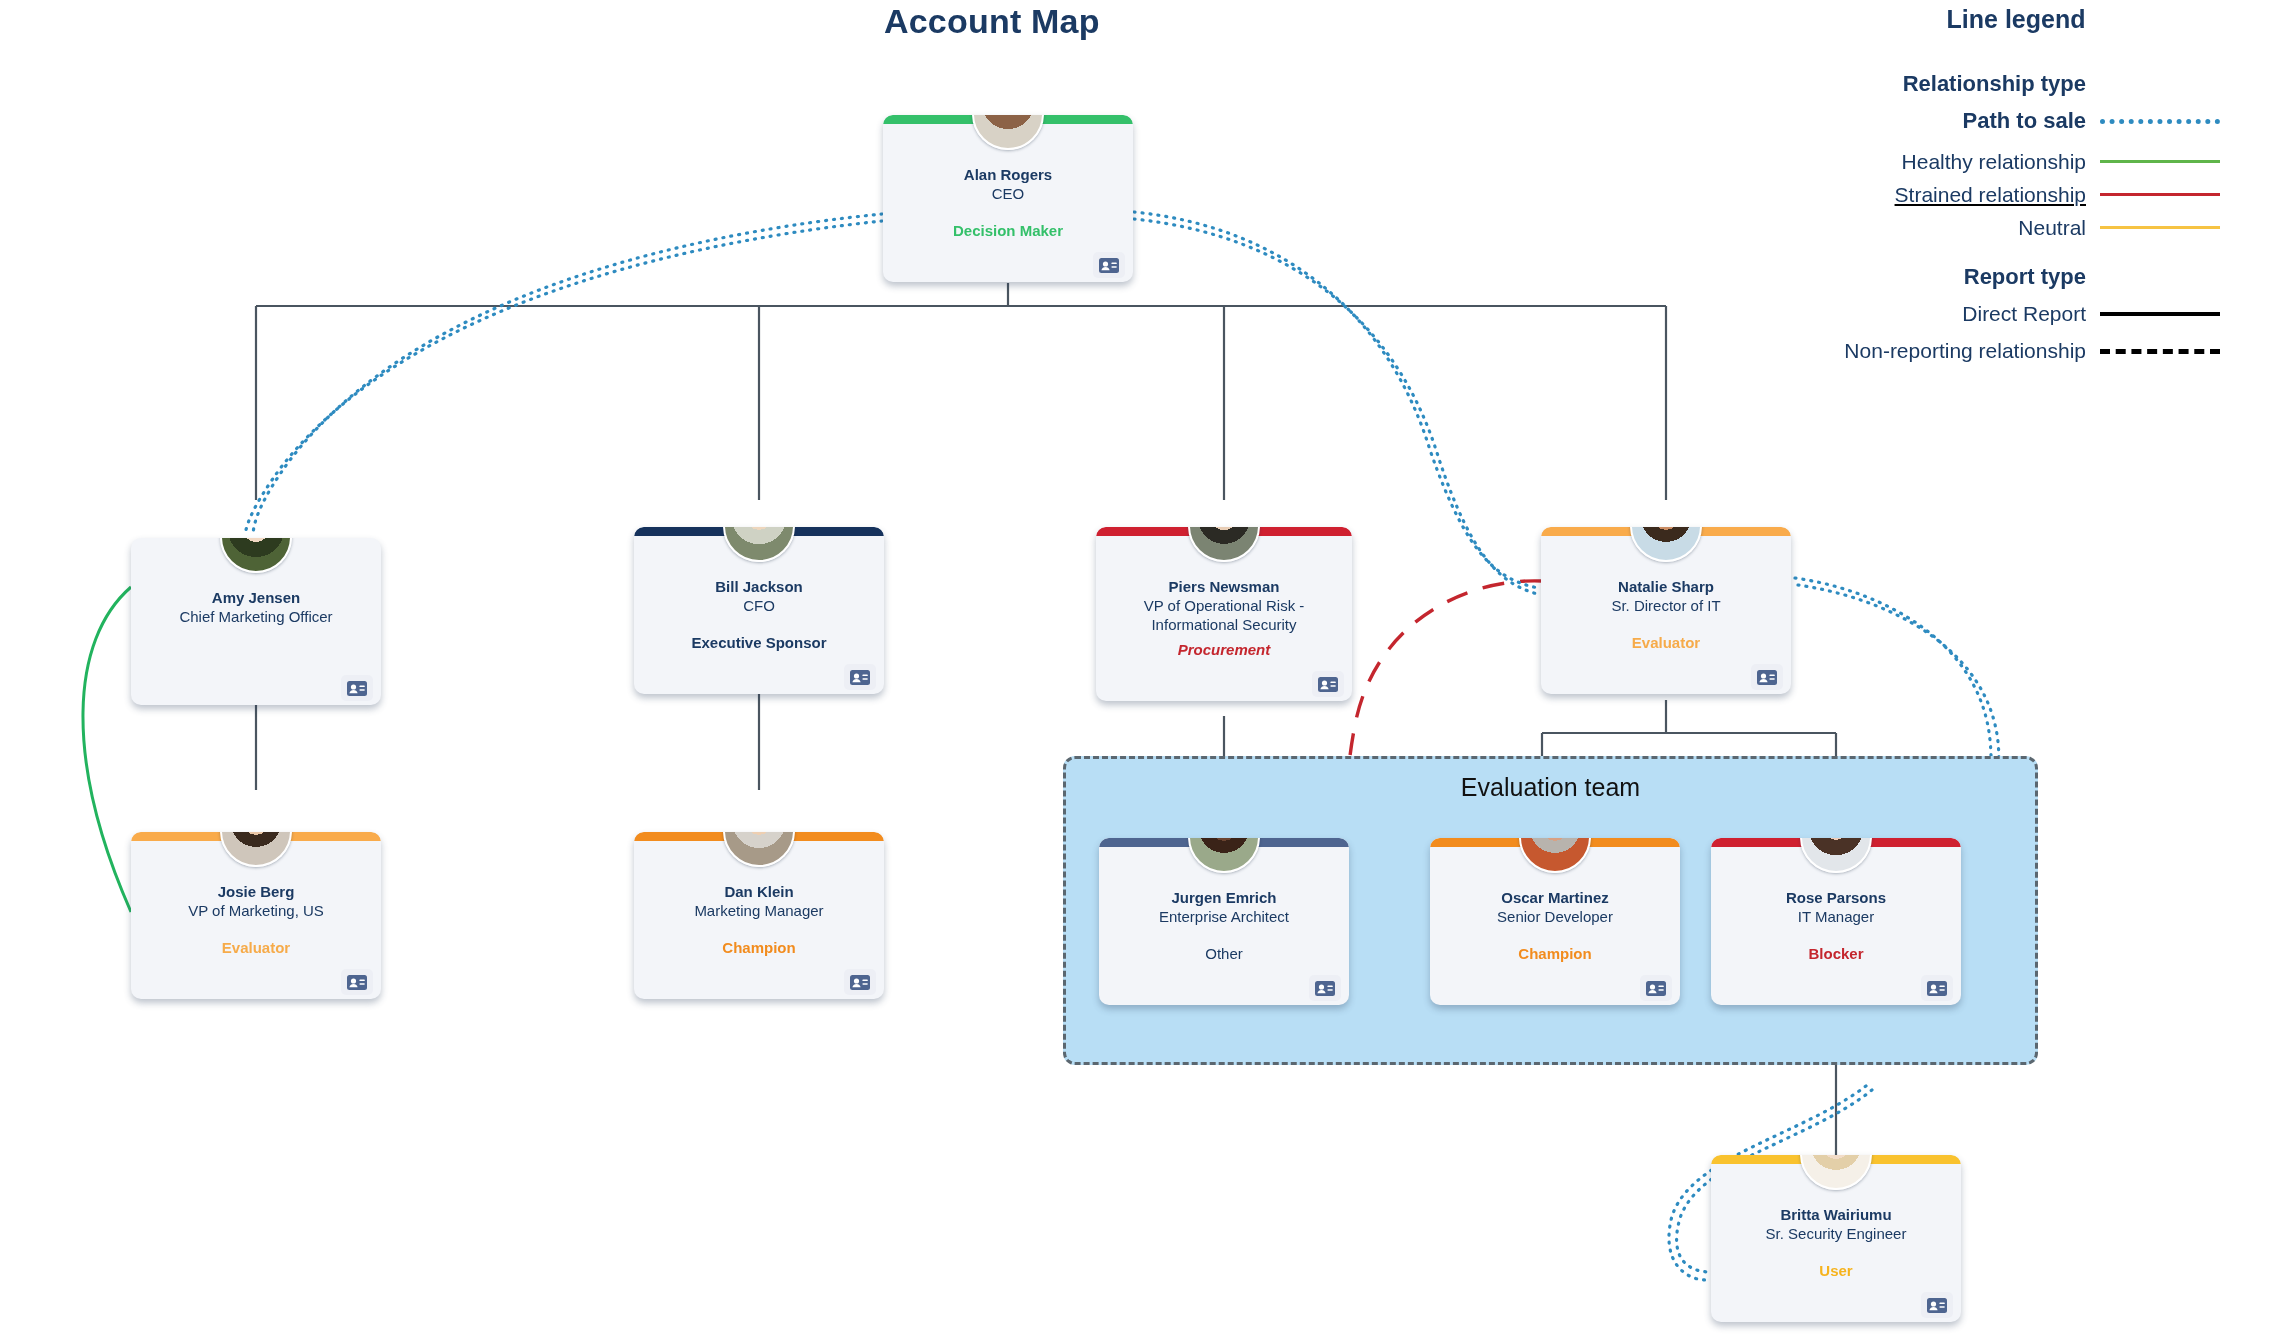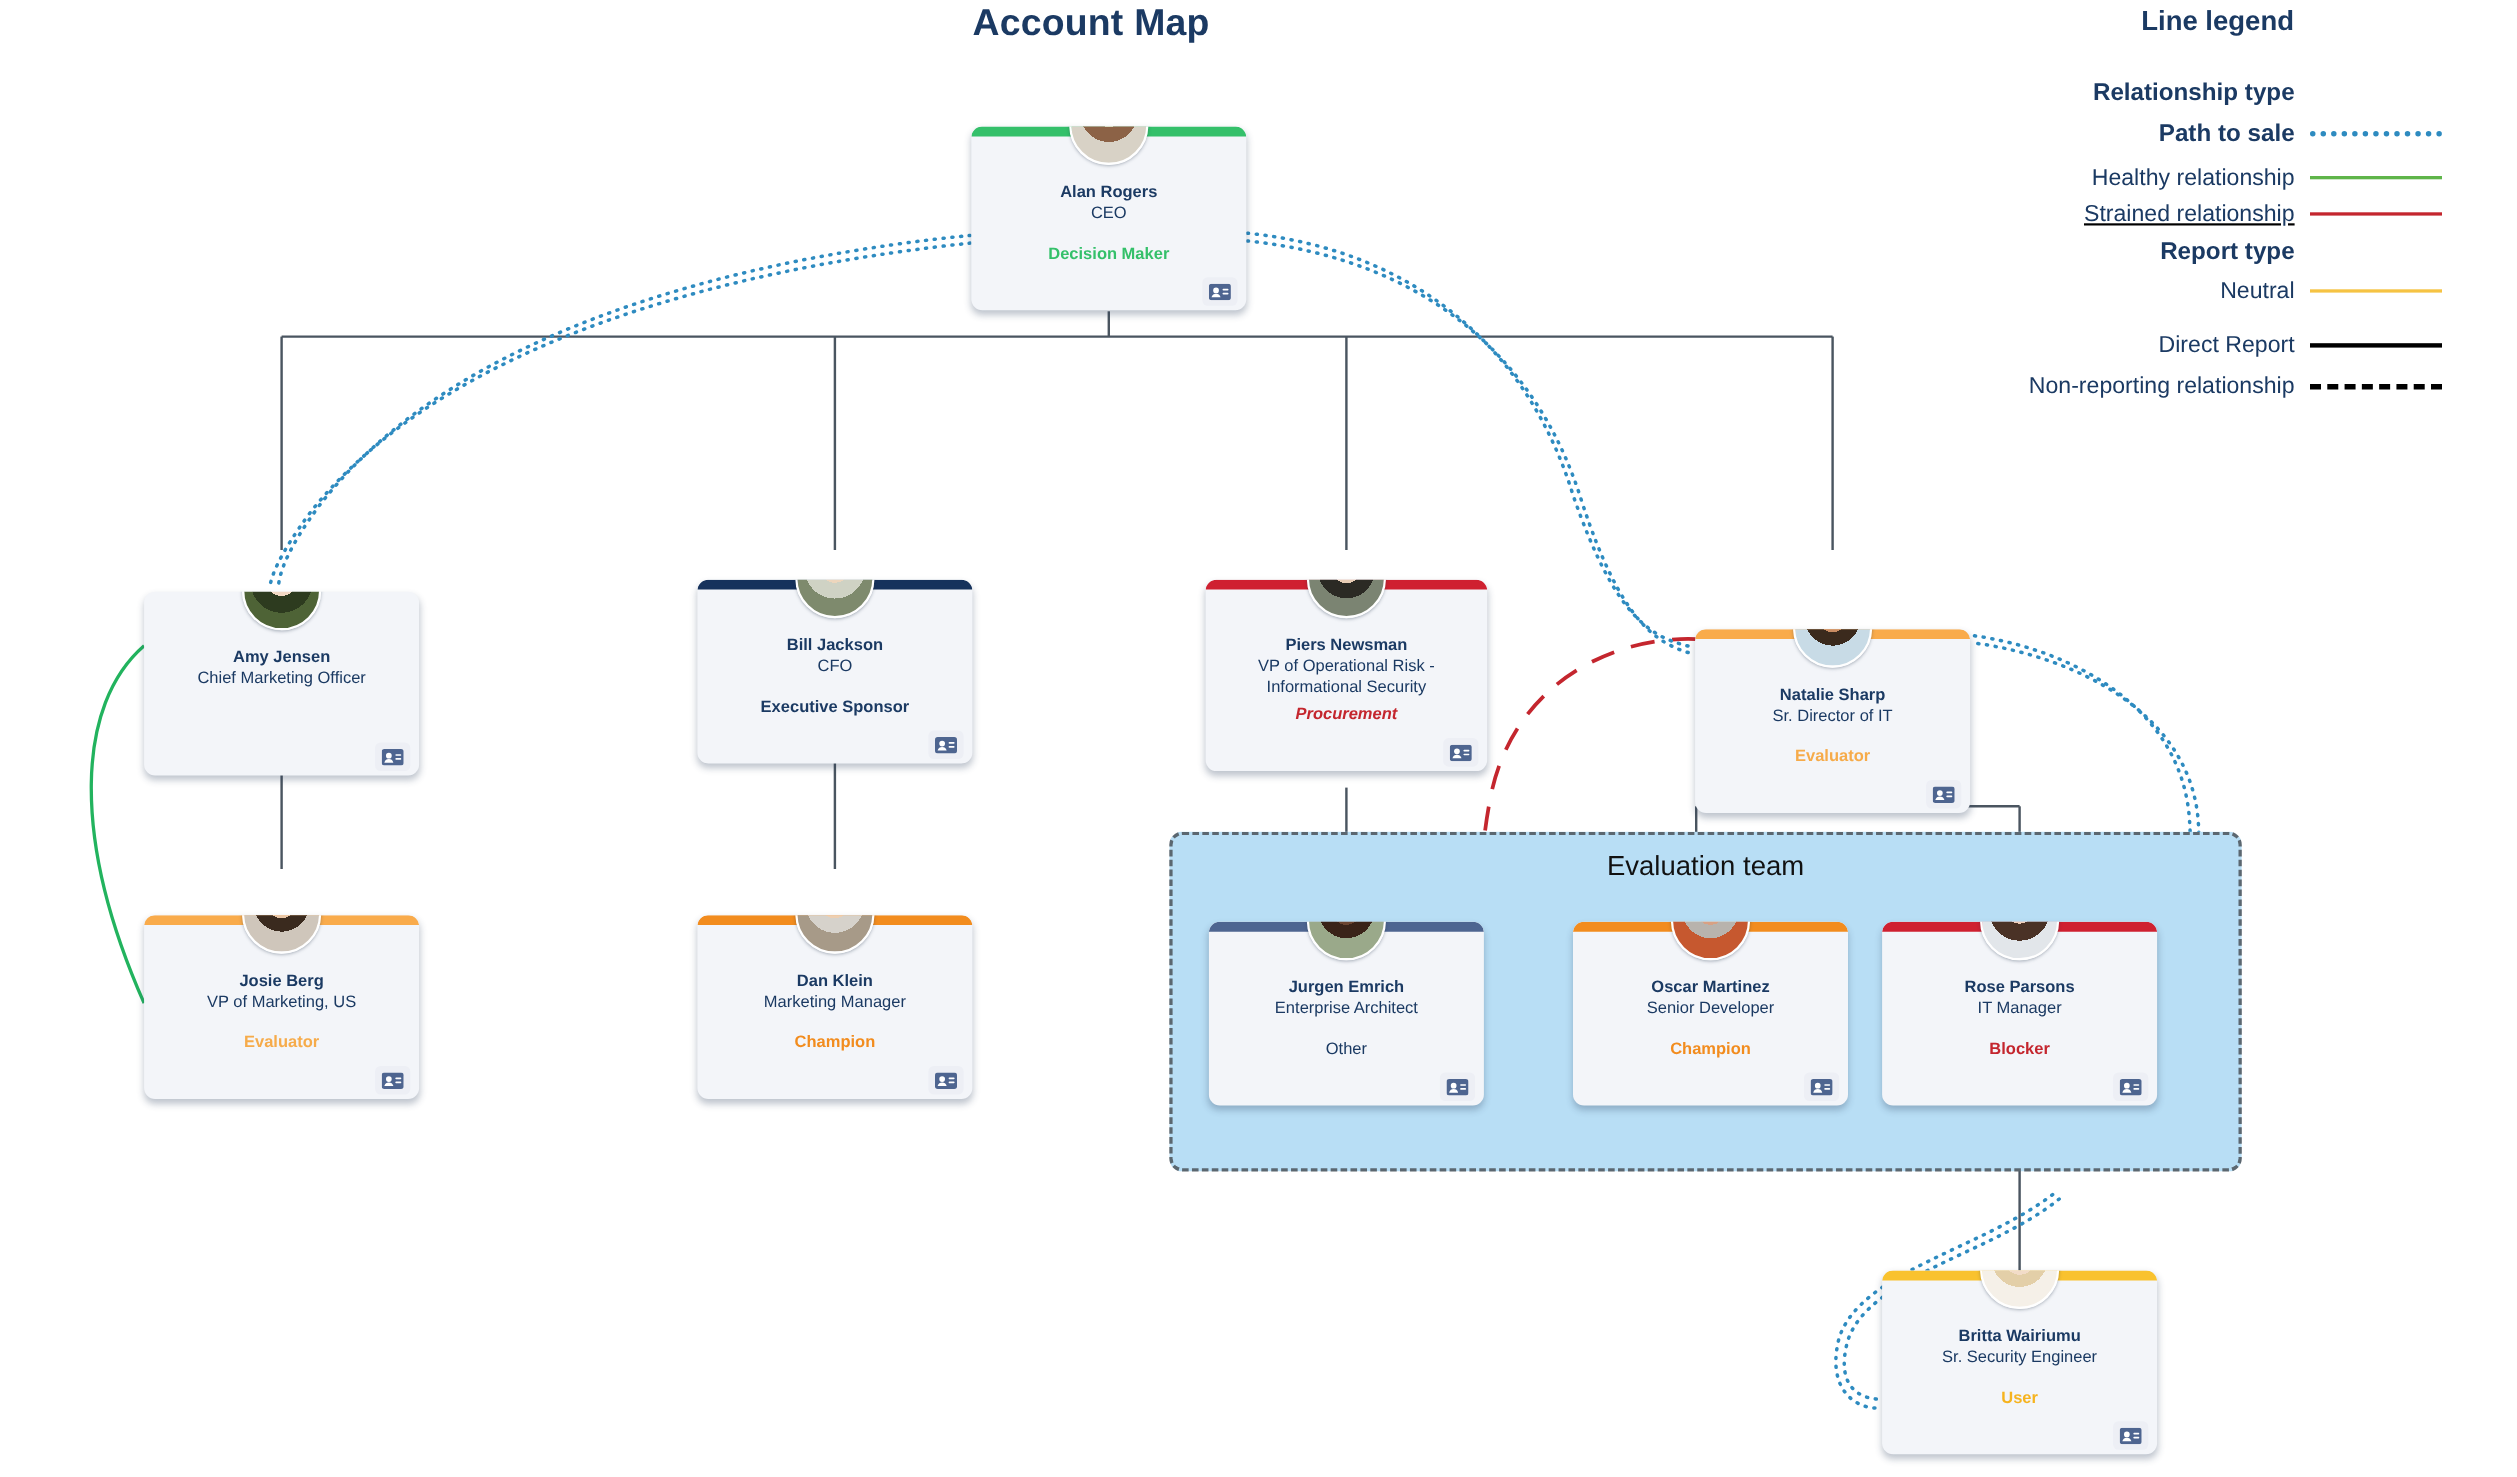--- a/index.html
+++ b/index.html
@@ -263,21 +263,21 @@
             <rect x="0" y="0" width="20" height="15" rx="2.5" fill="#4e6590"></rect>
             <circle cx="6.5" cy="6" r="2.6" fill="#ffffff"></circle>
             <path d="M2.4 12.3c.5-2.2 2.2-3.2 4.1-3.2s3.6 1 4.1 3.2z" fill="#ffffff"></path>
             <rect x="12.4" y="4.6" width="5.4" height="1.5" rx=".7" fill="#ffffff"></rect>
             <rect x="12.4" y="8.2" width="5.4" height="1.5" rx=".7" fill="#ffffff"></rect>
           </svg>
       </div>
     </div>
   </div>
 
-  <div class="card" id="card-natalie-sharp" style="left:1541px; top:527px;margin-top:45px;">
+  <div class="card" id="card-natalie-sharp" style="left:1541px; top:527px;">
     <div class="topbar" style="background:#f9ab4b;"></div>
     <div class="avatar" style="background:radial-gradient(circle at 50% 36%, #c98b62 0 24%, #3b2a1d 24% 46%, #c8dbe6 46% 100%);"></div>
     <div class="card-body">
       <div class="p-name">Natalie Sharp</div>
       <div class="p-role">Sr. Director of IT</div>
       <div class="p-tag" style="color:#f6ab4a;">Evaluator</div>
     </div>
     <div class="card-footer">
       <div class="badge-btn">
         <svg width="20" height="15" viewBox="0 0 20 15">
@@ -438,32 +438,32 @@
       </div>
     </div>
 
     <div class="lg-row" style="margin-bottom:6px;text-decoration:underline;">
       <div class="lg-label">Strained relationship</div>
       <div class="lg-sample">
         <i style="border-top:3.5px solid #c4262e;"></i>
       </div>
     </div>
 
+    <div class="lg-row" style="margin-bottom:22px;">
+      <div class="lg-label">Neutral</div>
+      <div class="lg-sample">
+        <i style="border-top:3.5px solid #f6c343;"></i>
+      </div>
+    </div>
+
     <div class="lg-row" style="margin-bottom:10px;">
       <div class="lg-label head">Report type</div>
       <div class="lg-sample"></div>
     </div>
 
-    <div class="lg-row" style="margin-bottom:22px;">
-      <div class="lg-label">Neutral</div>
-      <div class="lg-sample">
-        <i style="border-top:3.5px solid #f6c343;"></i>
-      </div>
-    </div>
-
     <div class="lg-row" style="margin-bottom:10px;">
       <div class="lg-label">Direct Report</div>
       <div class="lg-sample">
         <i style="border-top:4px solid #000000;"></i>
       </div>
     </div>
 
     <div class="lg-row">
       <div class="lg-label">Non-reporting relationship</div>
       <div class="lg-sample">

